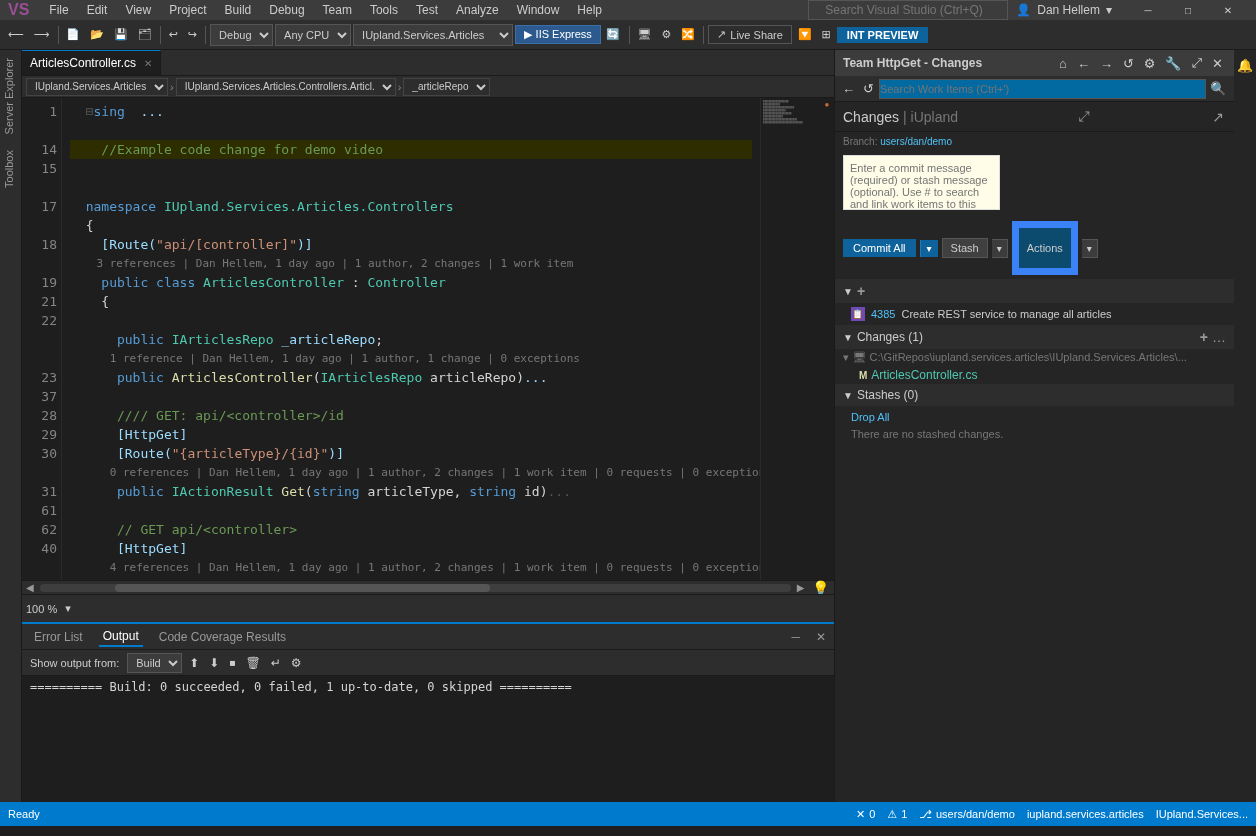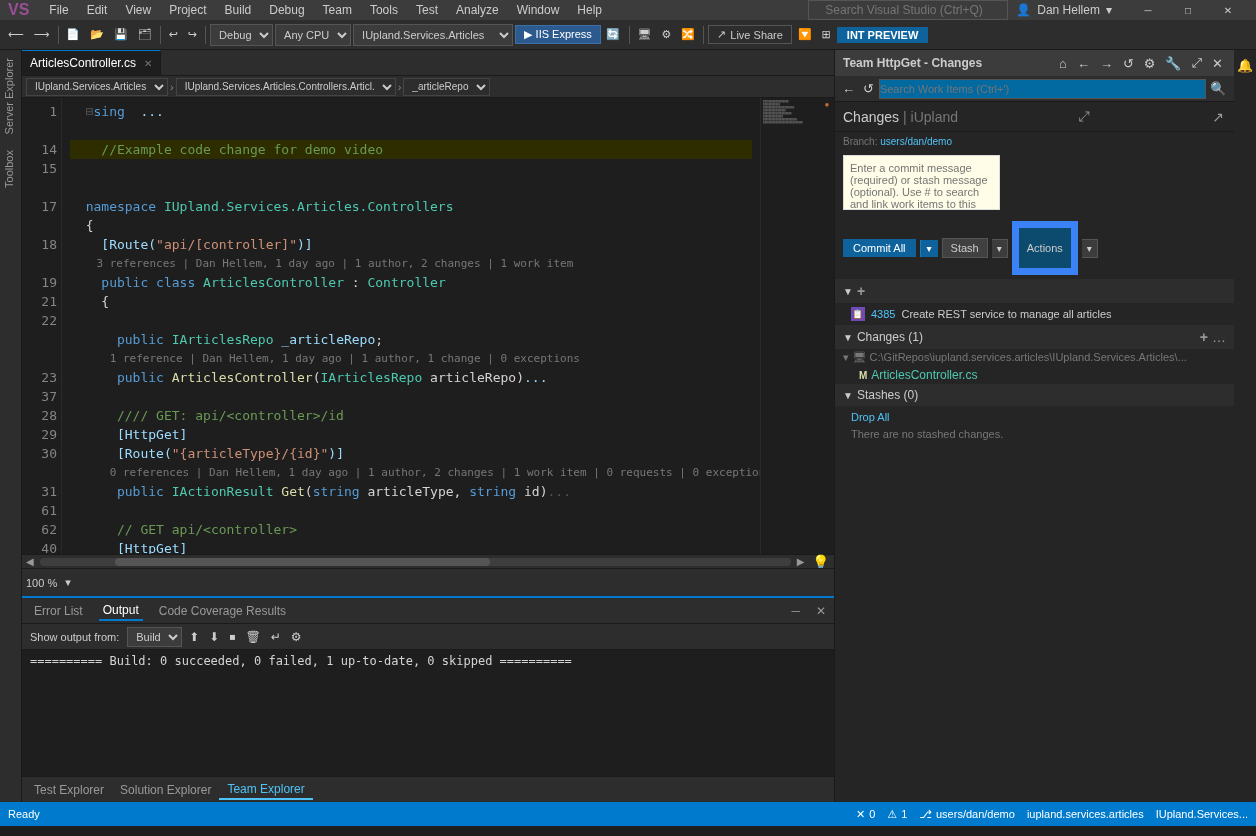--- a/index.html
+++ b/index.html
@@ -345,25 +345,20 @@
         <span class="output-icon-btn">⏹</span>
         <span class="output-icon-btn">🗑</span>
         <span class="output-icon-btn">↵</span>
         <span class="output-icon-btn">⚙</span>
       </div>
       <div id="output-content">
         <div>========== Build: 0 succeeded, 0 failed, 1 up-to-date, 0 skipped ==========</div>
       </div>
     </div>
 
-    <div id="bottom-tabs">
-      <span class="bottom-tab">Test Explorer</span>
-      <span class="bottom-tab">Solution Explorer</span>
-      <span class="bottom-tab active">Team Explorer</span>
-    </div>
   </div>
 
   <div id="right-panel">
 
     <div id="te-header">
       <span id="te-title">Team HttpGet - Changes</span>
       <span class="te-icon-btn">⌂</span>
       <span class="te-icon-btn">←</span>
       <span class="te-icon-btn">→</span>
       <span class="te-icon-btn">↺</span>

